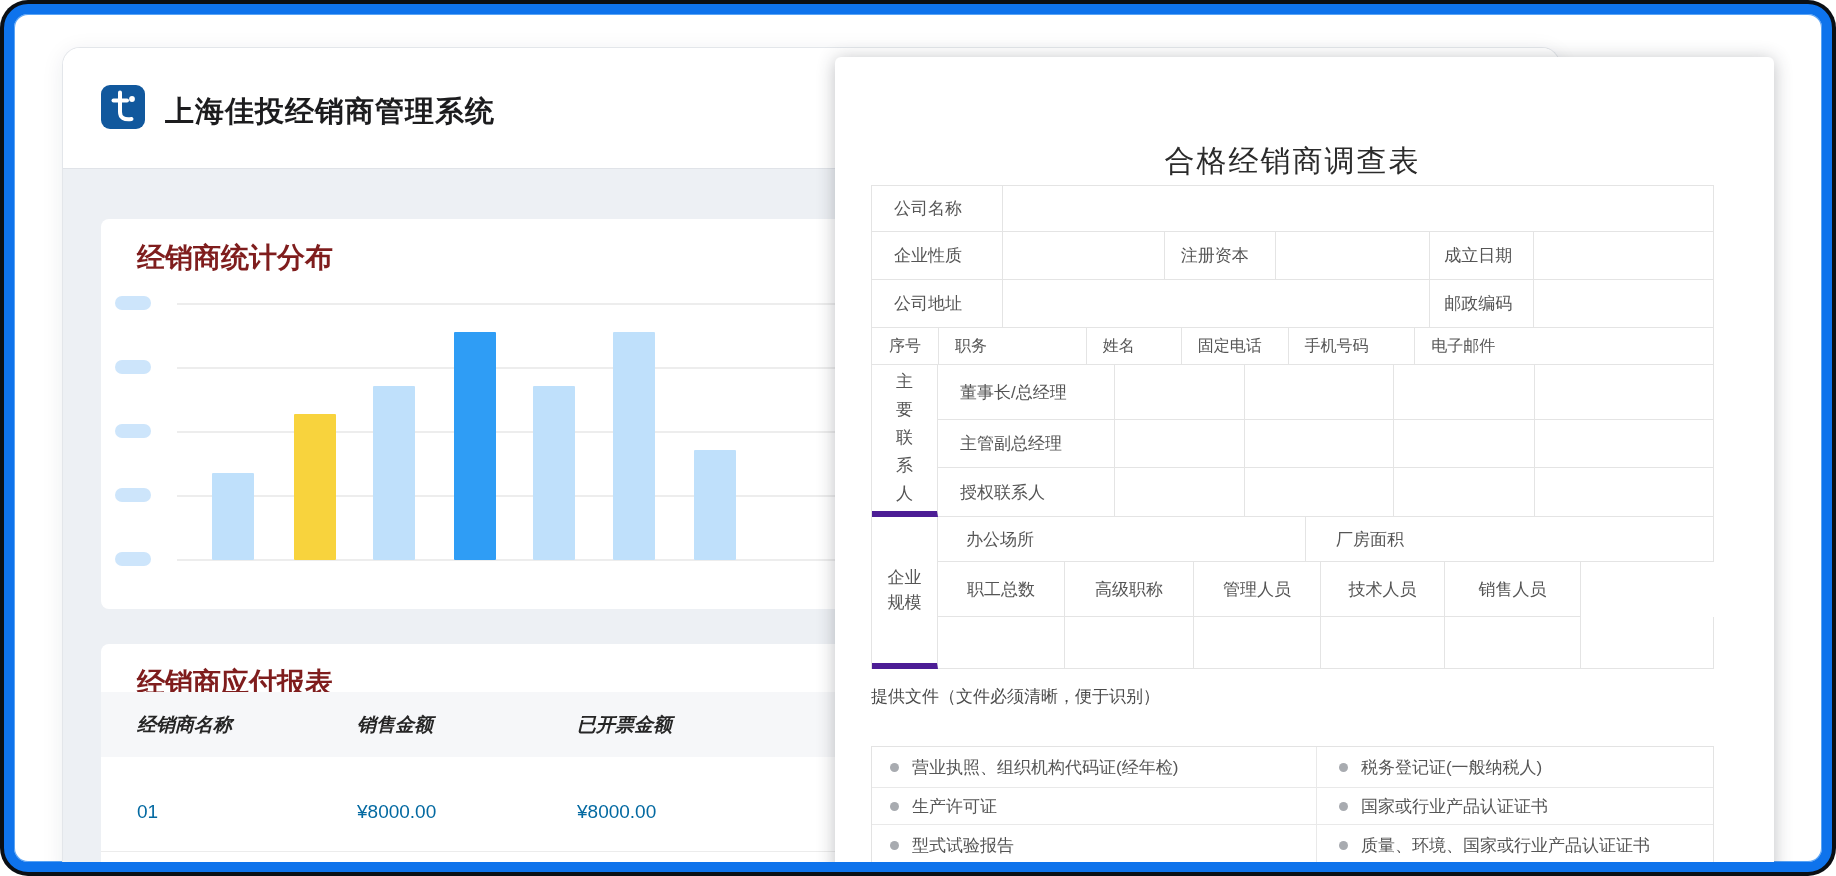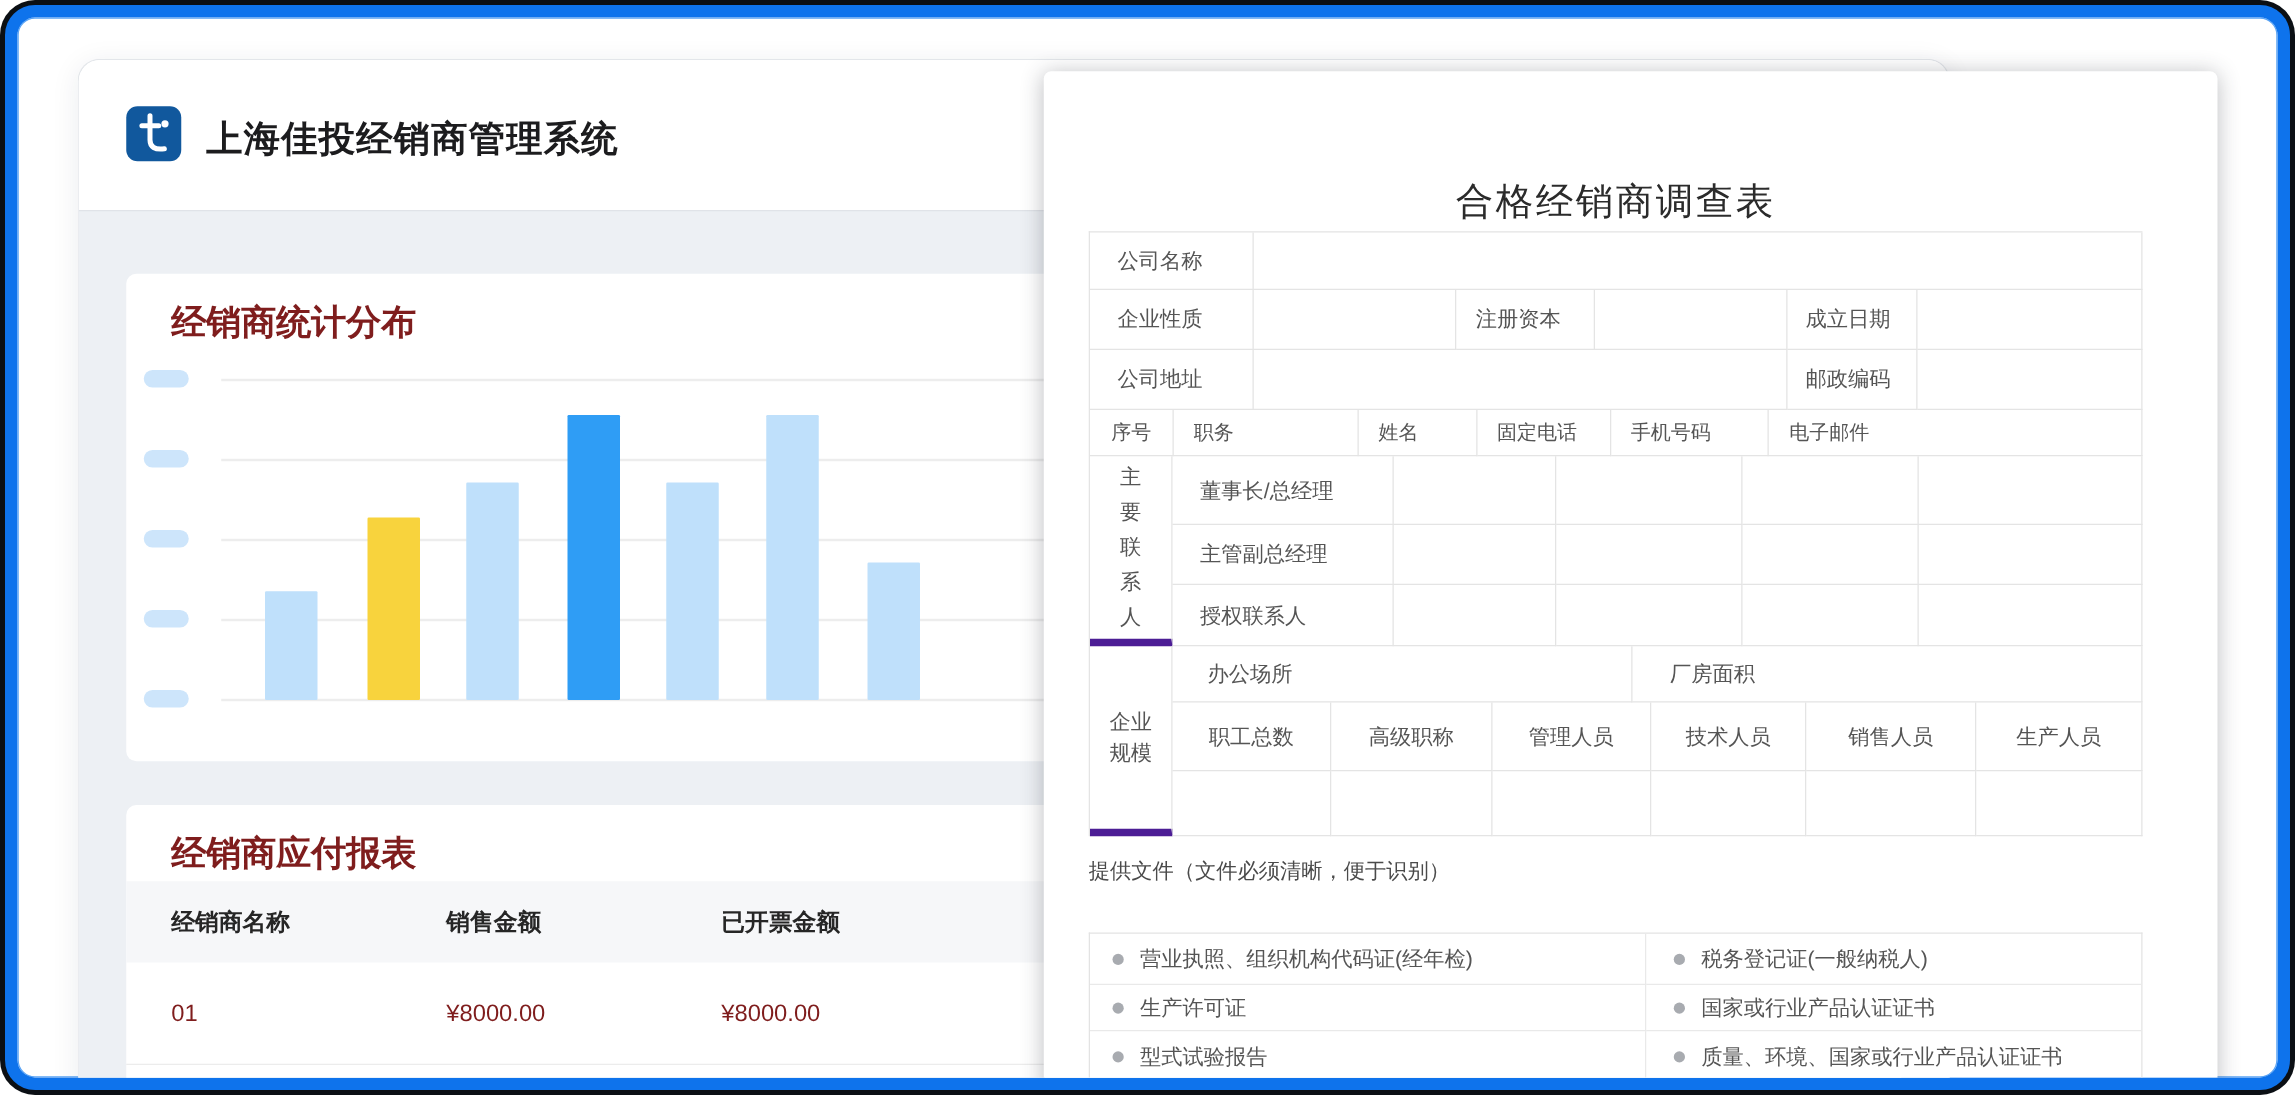--- a/index.html
+++ b/index.html
@@ -22,24 +22,24 @@
   .card { position:absolute; background:#fff; border-radius:8px; }
   .card-chart { left:38px; top:171px; width:1420px; height:390px; }
   .card-title { position:absolute; left:36px; top:20px; font-size:28px; font-weight:700; color:#7f1d1d; }
   .pills { position:absolute; left:14px; top:84px; width:36px; height:257px; }
   .pill { position:absolute; left:0; width:36px; height:14px; border-radius:7px; background:#cde5fb; }
   .plot { position:absolute; left:76px; top:84px; width:1324px; height:257px; }
   .gridline { position:absolute; left:0; right:0; height:2px; background:#ededed; }
   .bar { position:absolute; bottom:0; width:42px; border-radius:1px; }
 
   .card-report { left:38px; top:596px; width:1420px; height:233px; border-radius:8px 8px 0 0; }
-  .rep-head { position:absolute; left:0; top:61px; width:100%; height:65px; background:#f6f7f9; }
+  .rep-head { position:absolute; left:0; top:48px; width:100%; height:65px; background:#f6f7f9;font-style:italic; }
   .rep-col { position:absolute; top:0; height:65px; display:flex; align-items:center; font-size:19px; font-weight:600; color:#262626; }
   .rep-row { position:absolute; left:0; top:127px; width:100%; height:81px; border-bottom:1px solid #ececec; }
-  .rep-cell { position:absolute; top:0; height:81px; display:flex; align-items:center; font-size:19px; color:#7f1d1d; }
+  .rep-cell { position:absolute; top:0; height:81px; display:flex; align-items:center; font-size:19px; color:#0369a1; }
   .rx0 { left:36px; } .rx1 { left:256px; } .rx2 { left:476px; }
 
   
   .form { position:absolute; left:835px; top:57px; width:939px; height:819px; background:#fff; border-radius:6px; box-shadow:0 2px 18px rgba(40,44,52,.30); }
   .form-title { position:absolute; left:36px; top:84px; width:843px; text-align:center; font-size:30px; font-weight:500; color:#2b2b2b; letter-spacing:2px; }
   .ftable { position:absolute; left:36px; top:128px; width:843px; border-top:1px solid #e4e4e4; border-left:1px solid #e4e4e4; font-size:17px; color:#555; }
   .frow { display:flex; }
   .c { border-right:1px solid #e4e4e4; border-bottom:1px solid #e4e4e4; display:flex; align-items:center; }
   .lbl { padding-left:22px; }
   .ctr { justify-content:center; padding-left:0; }
@@ -191,21 +191,20 @@
                 <div class="frow">
                   <div class="c" style="width:368px;height:45px;padding-left:28px;">办公场所</div>
                   <div class="c" style="width:408px;height:45px;padding-left:30px;">厂房面积</div>
                 </div>
                 <div class="frow">
                   <div class="c ctr" style="width:127px;height:55px;">职工总数</div>
                   <div class="c ctr" style="width:129px;height:55px;">高级职称</div>
                   <div class="c ctr" style="width:127px;height:55px;">管理人员</div>
                   <div class="c ctr" style="width:124px;height:55px;">技术人员</div>
                   <div class="c ctr" style="width:136px;height:55px;">销售人员</div>
-                  <div class="c ctr" style="width:133px;height:55px;">生产人员</div>
                 </div>
                 <div class="frow">
                   <div class="c" style="width:127px;height:52px;"></div>
                   <div class="c" style="width:129px;height:52px;"></div>
                   <div class="c" style="width:127px;height:52px;"></div>
                   <div class="c" style="width:124px;height:52px;"></div>
                   <div class="c" style="width:136px;height:52px;"></div>
                   <div class="c" style="width:133px;height:52px;"></div>
                 </div>
               </div>

